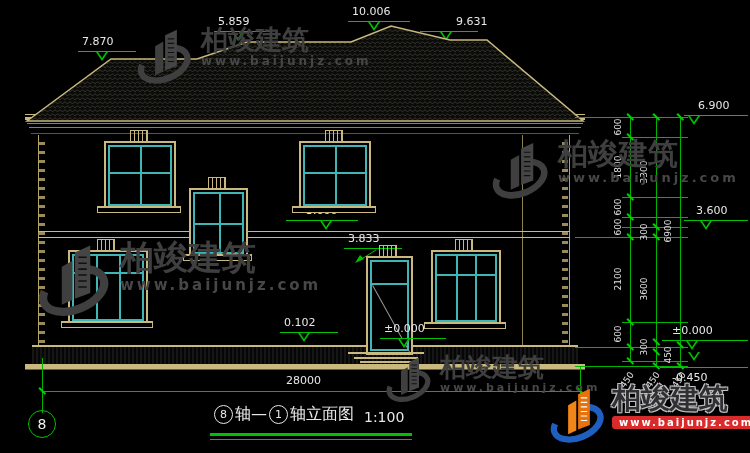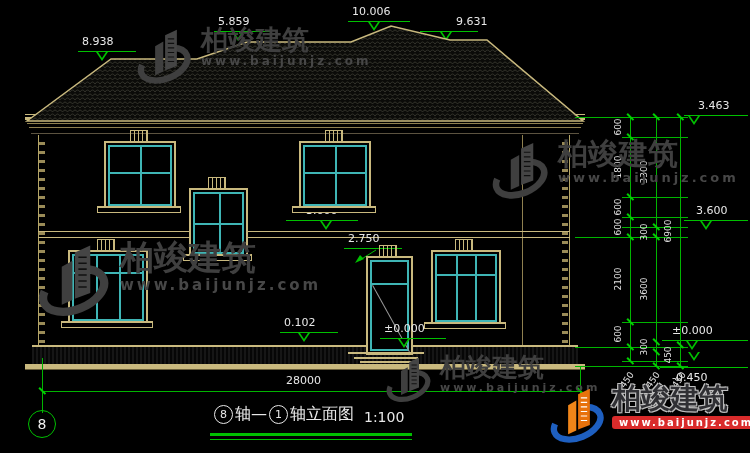--- a/index.html
+++ b/index.html
@@ -162,51 +162,51 @@
     </div>
   </div>
   <div class="keystone" style="left:379px;top:245px;z-index:10;"></div>
   <div>
     <div class="tan-h" style="left:348px;top:352px;width:76px;height:2px;z-index:12;"></div>
     <div class="tan-h" style="left:354px;top:357px;width:64px;height:2px;z-index:12;"></div>
     <div class="tan-h" style="left:360px;top:361px;width:52px;height:2px;z-index:12;"></div>
   </div>
 
   <div>
-    <span class="mk-label" style="left:82px;top:36px;">8.938</span>
+    <span class="mk-label" style="left:82px;top:36px;">7.870</span>
     <div class="mk-line" style="left:78px;top:51px;width:58px;"></div>
     <div class="tri" style="left:96px;top:52px;"></div>
   </div>
   <div>
     <span class="mk-label" style="left:218px;top:16px;">5.859</span>
     <div class="mk-line" style="left:214px;top:31px;width:58px;"></div>
     <div class="tri" style="left:232px;top:32px;"></div>
   </div>
   <div>
     <span class="mk-label" style="left:352px;top:6px;">10.006</span>
     <div class="mk-line" style="left:348px;top:21px;width:62px;"></div>
     <div class="tri" style="left:368px;top:22px;"></div>
   </div>
   <div>
     <span class="mk-label" style="left:424px;top:16px;margin-left:32px;">9.631</span>
     <div class="mk-line" style="left:420px;top:31px;width:58px;"></div>
     <div class="tri" style="left:440px;top:32px;"></div>
   </div>
   <div>
-    <span class="mk-label" style="left:698px;top:100px;">3.463</span>
+    <span class="mk-label" style="left:698px;top:100px;">6.900</span>
     <div class="mk-line" style="left:684px;top:115px;width:64px;"></div>
     <div class="tri" style="left:688px;top:116px;"></div>
   </div>
   <div>
     <span class="mk-label" style="left:306px;top:205px;">3.600</span>
     <div class="mk-line" style="left:286px;top:220px;width:72px;"></div>
     <div class="tri" style="left:320px;top:221px;"></div>
   </div>
   <div>
-    <span class="mk-label" style="left:348px;top:233px;">2.750</span>
+    <span class="mk-label" style="left:348px;top:233px;">3.833</span>
     <div class="mk-line" style="left:344px;top:248px;width:58px;"></div>
     <svg class="abs" style="left:352px;top:249px;" width="26" height="16">
       <line x1="24" y1="1" x2="8" y2="11" stroke="#00c000" stroke-width="1"></line>
       <path d="M3 14 L12 10 L8 6 Z" fill="#00c000"></path>
     </svg>
   </div>
   <div>
     <span class="mk-label" style="left:284px;top:317px;">0.102</span>
     <div class="mk-line" style="left:280px;top:332px;width:58px;"></div>
     <div class="tri" style="left:298px;top:333px;"></div>

